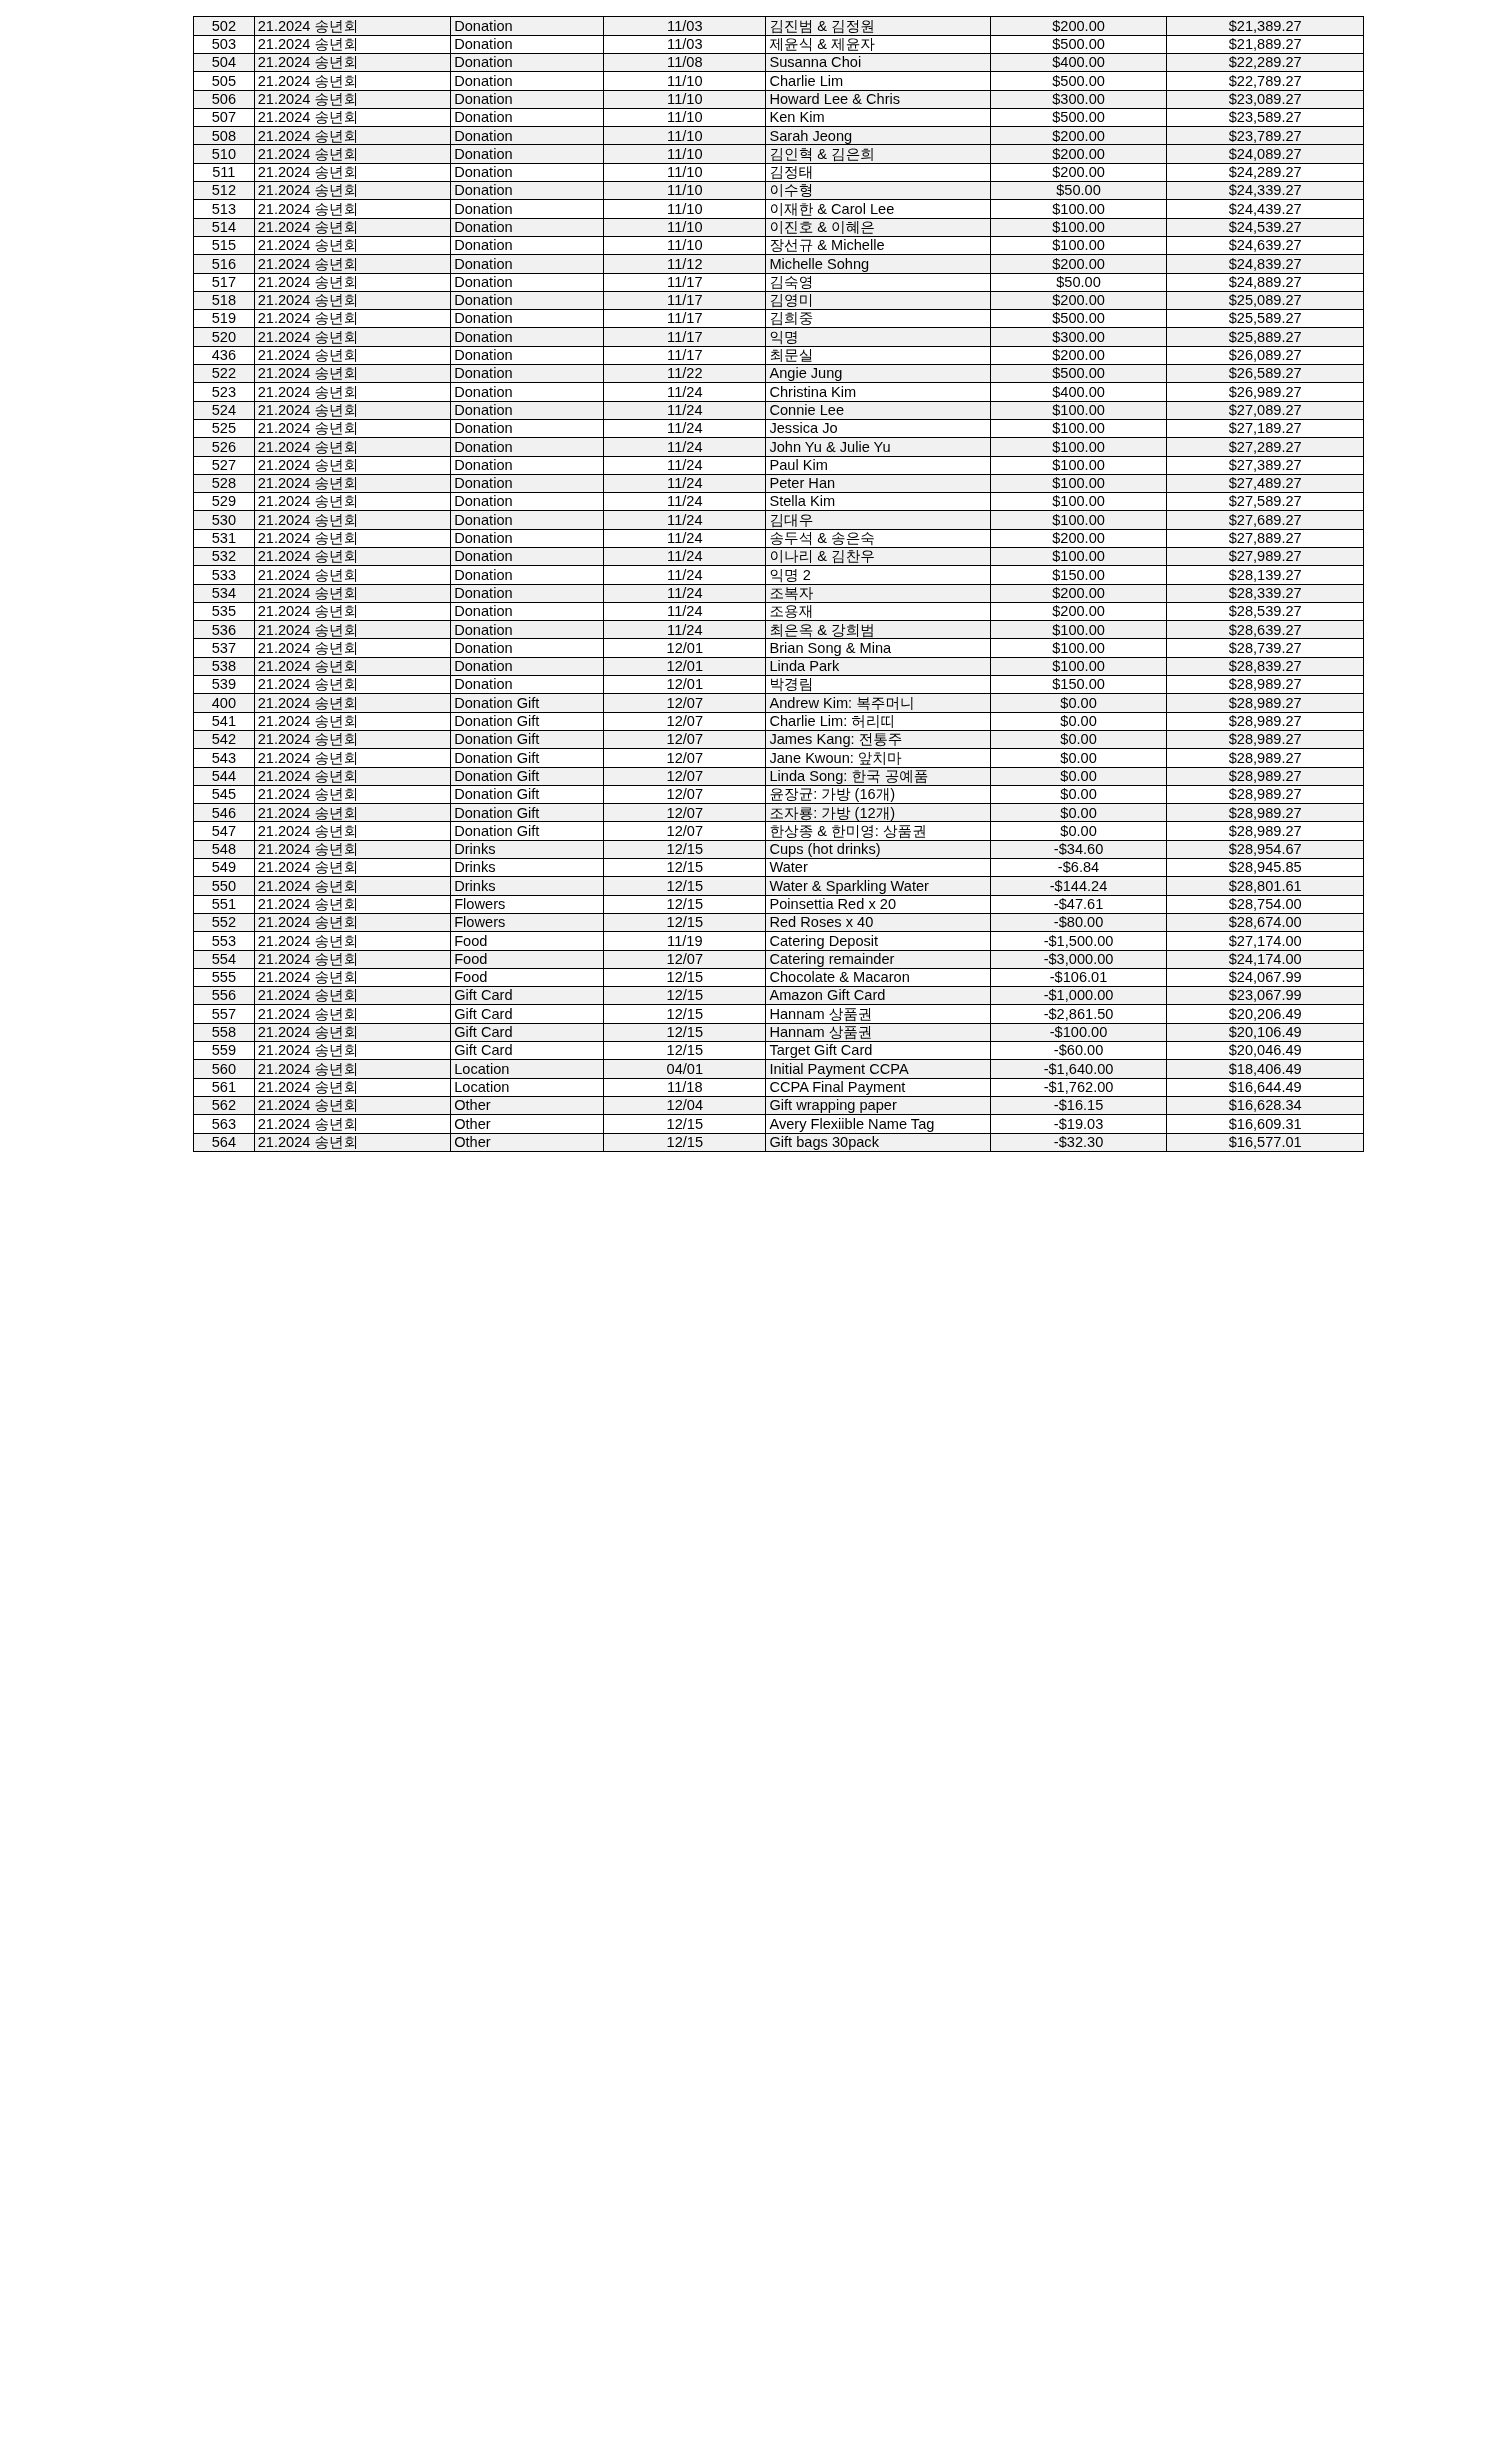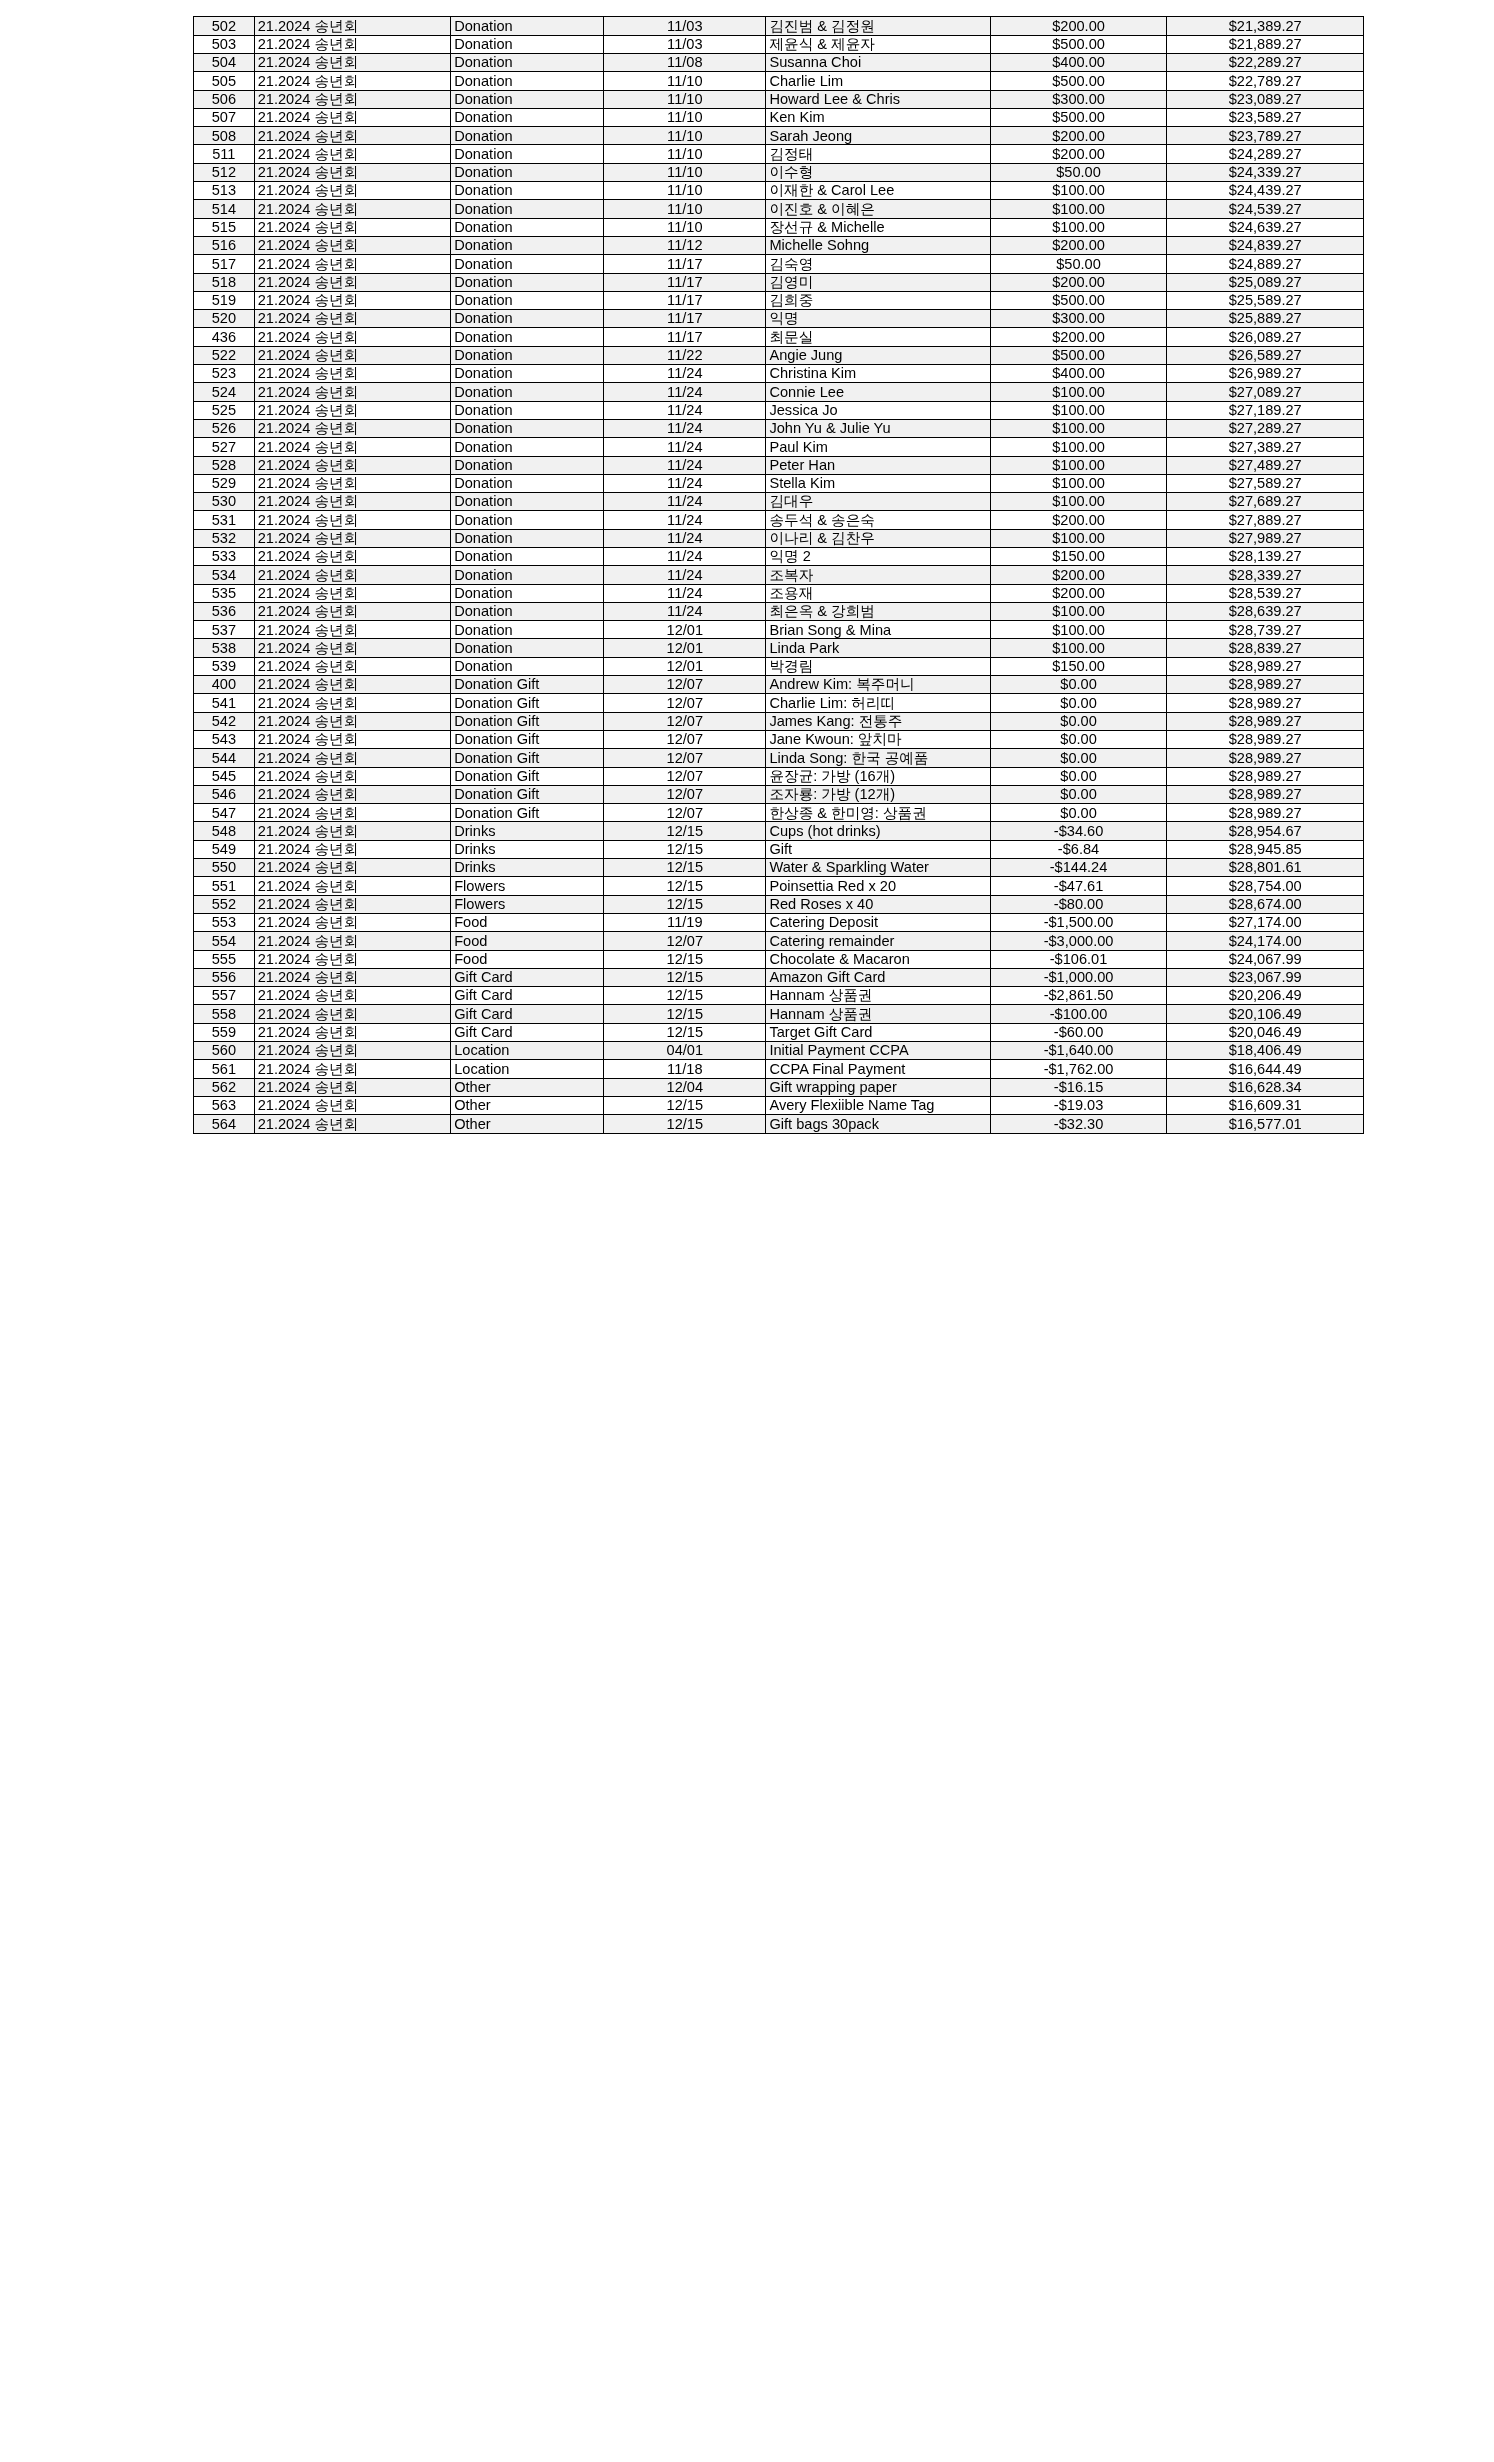--- a/index.html
+++ b/index.html
@@ -130,20 +130,29 @@
         </tr>
         <tr class="alt">
           <td class="no">508</td>
           <td class="event">21.2024 송년회</td>
           <td class="cat">Donation</td>
           <td class="date">11/10</td>
           <td class="desc">Sarah Jeong</td>
           <td class="amt">$200.00</td>
           <td class="bal">$23,789.27</td>
         </tr>
+        <tr class="alt">
+          <td class="no">510</td>
+          <td class="event">21.2024 송년회</td>
+          <td class="cat">Donation</td>
+          <td class="date">11/10</td>
+          <td class="desc">김인혁 &amp; 김은희</td>
+          <td class="amt">$200.00</td>
+          <td class="bal">$24,089.27</td>
+        </tr>
         <tr class="plain">
           <td class="no">511</td>
           <td class="event">21.2024 송년회</td>
           <td class="cat">Donation</td>
           <td class="date">11/10</td>
           <td class="desc">김정태</td>
           <td class="amt">$200.00</td>
           <td class="bal">$24,289.27</td>
         </tr>
         <tr class="alt">
@@ -477,21 +486,21 @@
           <td class="date">12/15</td>
           <td class="desc">Cups (hot drinks)</td>
           <td class="amt">-$34.60</td>
           <td class="bal">$28,954.67</td>
         </tr>
         <tr class="plain">
           <td class="no">549</td>
           <td class="event">21.2024 송년회</td>
           <td class="cat">Drinks</td>
           <td class="date">12/15</td>
-          <td class="desc">Gift</td>
+          <td class="desc">Water</td>
           <td class="amt">-$6.84</td>
           <td class="bal">$28,945.85</td>
         </tr>
         <tr class="alt">
           <td class="no">550</td>
           <td class="event">21.2024 송년회</td>
           <td class="cat">Drinks</td>
           <td class="date">12/15</td>
           <td class="desc">Water &amp; Sparkling Water</td>
           <td class="amt">-$144.24</td>

